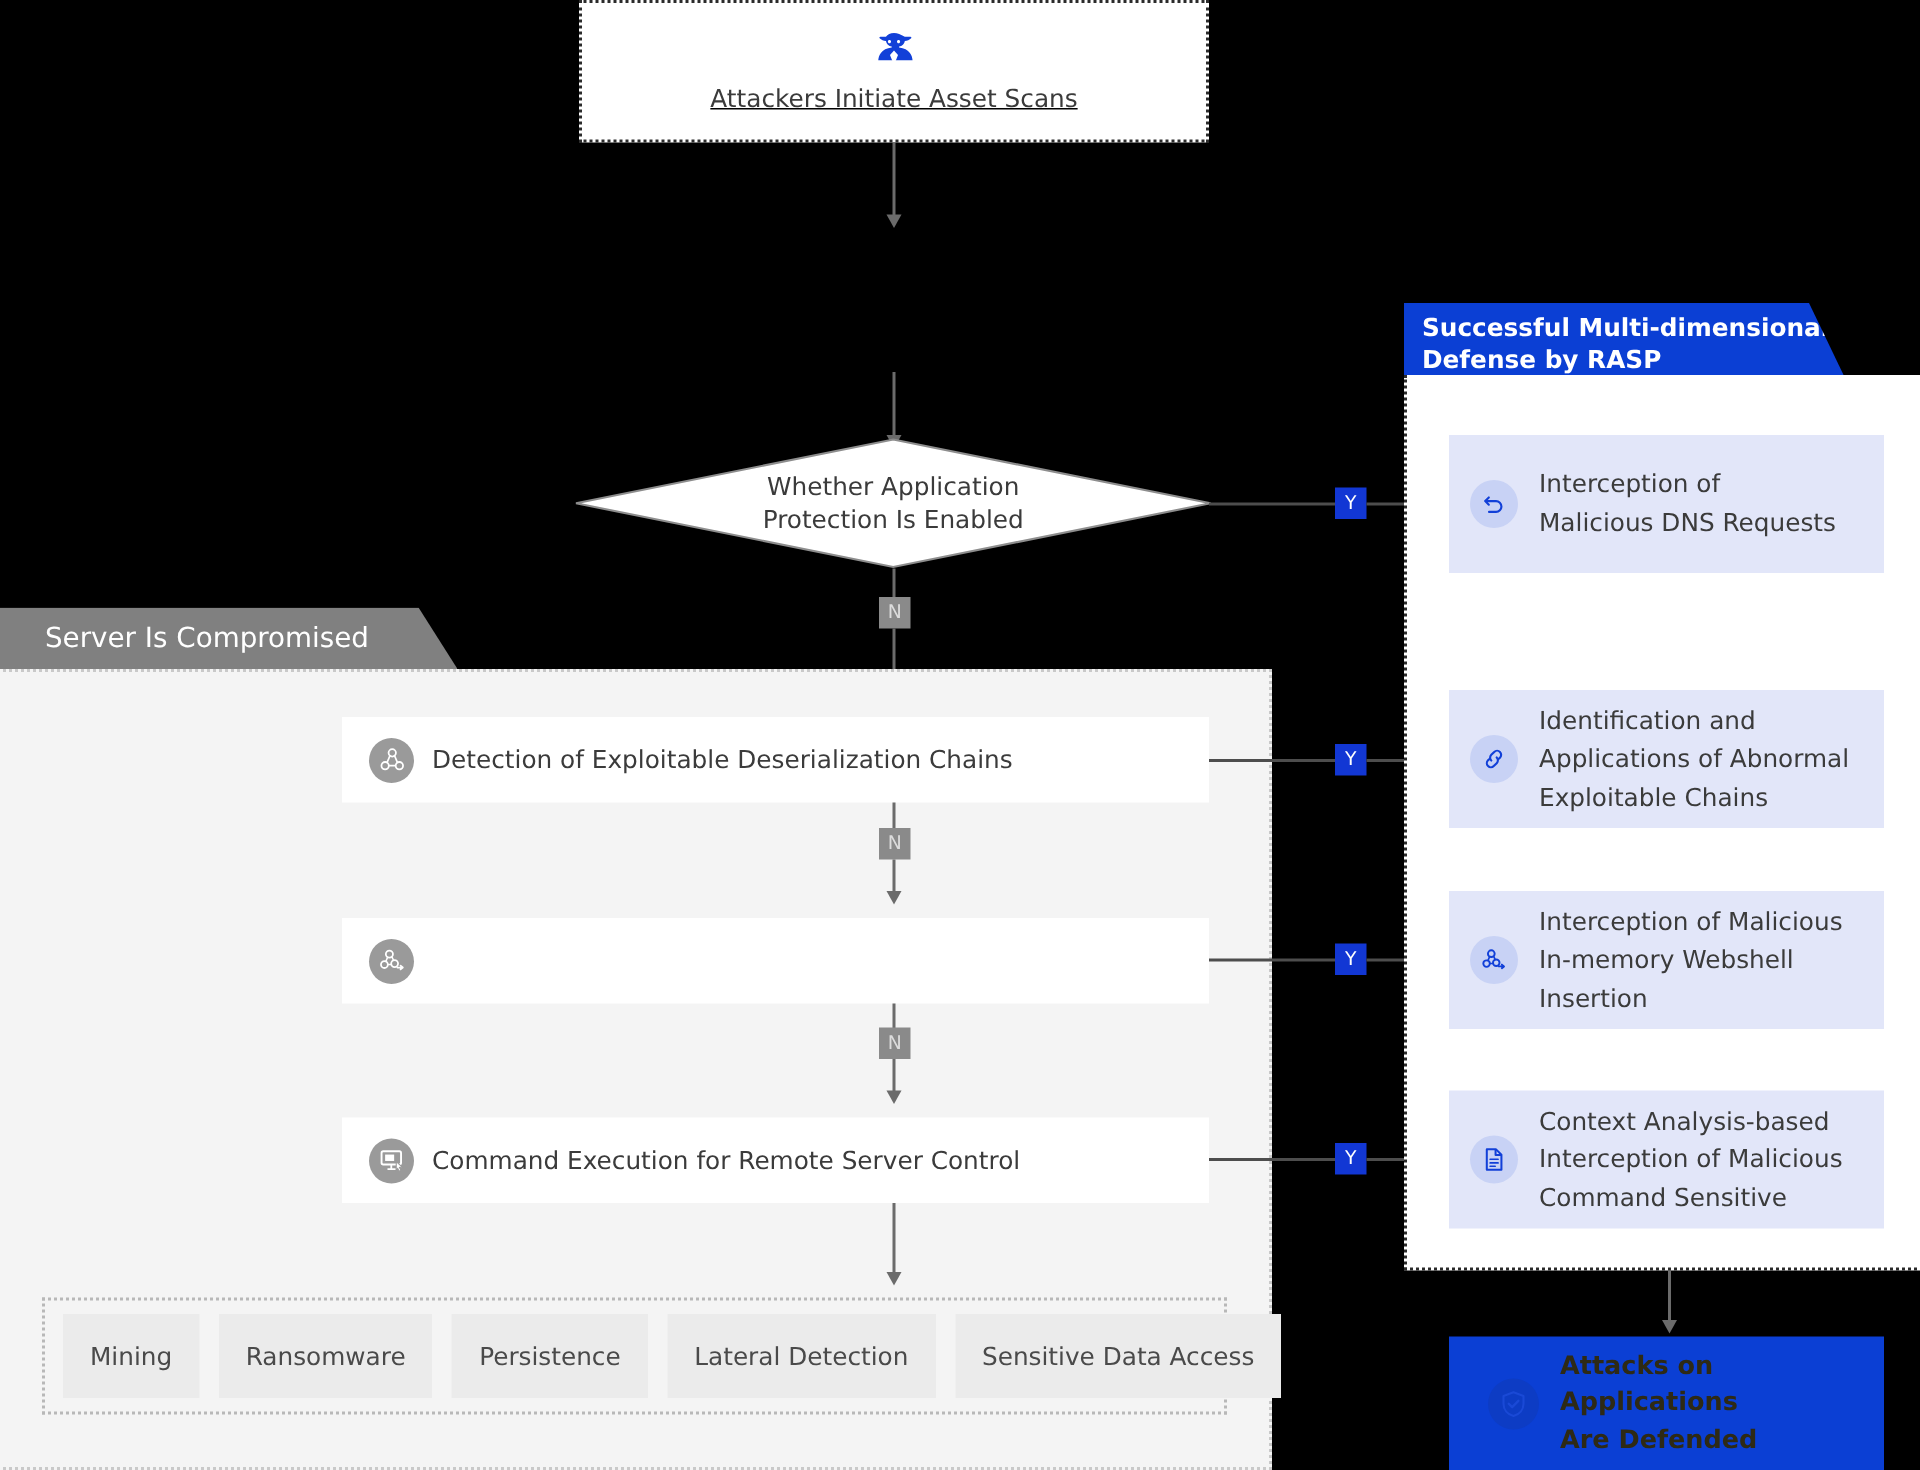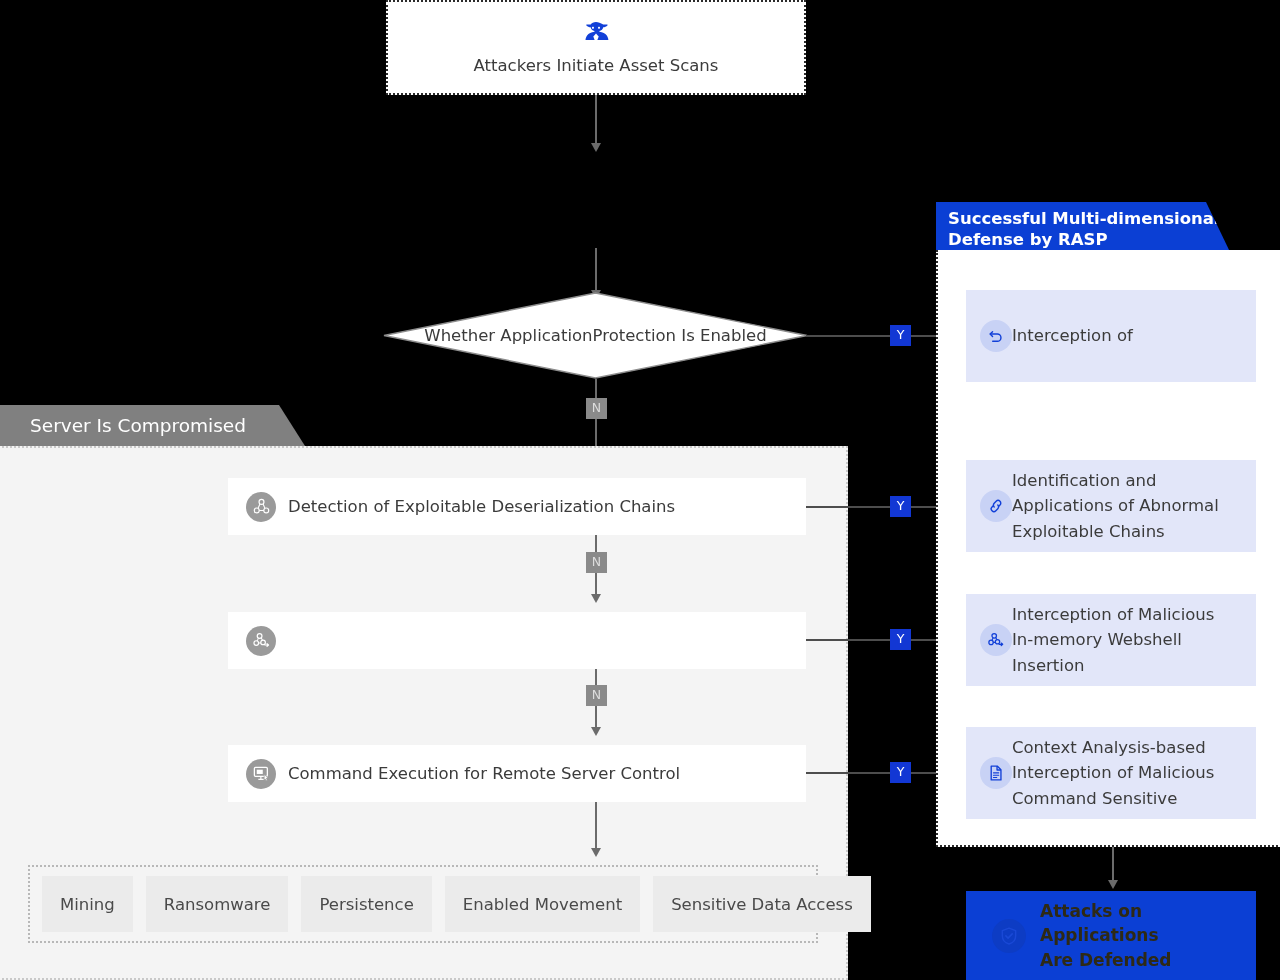--- a/index.html
+++ b/index.html
@@ -15,36 +15,37 @@
   .abs { position: absolute; }
 
   
   .node-dotted {
     background: #ffffff;
     border: 2px dotted #2b2b2b;
     display: flex;
     flex-direction: column;
     align-items: center;
     justify-content: center;
+    text-decoration: underline;
   }
   .node-dotted .node-label {
     font-size: 16.5px;
     color: #3b3b3b;
     line-height: 1.3;
     text-align: center;
   }
   .node-icon-top { margin-bottom: 8px; line-height: 0; }
 
   
   .diamond-wrap { pointer-events: none; }
   .diamond-text {
     position: absolute;
     left: 0; top: 0;
     width: 100%; height: 100%;
-    display: flex; flex-direction: row;
+    display: flex; flex-direction: column;
     align-items: center; justify-content: center;
     font-size: 16.5px; color: #3b3b3b; line-height: 1.33;
     text-align: center;
   }
 
   
   .panel-gray-tab {
     background: #808080;
     color: #ffffff;
     font-size: 18.5px;
@@ -107,21 +108,21 @@
     border: 2px dotted #2b2b2b;
     border-top: none;
   }
   .def-card {
     background: #e2e6f9;
     display: flex; align-items: center;
     padding: 10px 14px;
   }
   .def-card .def-text {
     font-size: 16.5px; color: #3b3b3b;
-    line-height: 1.55; 
+    line-height: 1.55; margin-left: 14px;
   }
   .circ-blue {
     width: 32px; height: 32px; border-radius: 50%;
     background: #c8d2f5;
     display: flex; align-items: center; justify-content: center;
     flex: 0 0 auto;
   }
 
   
   .result-box {
@@ -279,39 +280,40 @@
   <div class="ln-h" style="left:911px; top:772px; width:25px;"></div>
   <div class="arrow-r" style="left:936px; top:767px;"></div>
 
   <div class="ln-v" style="left:595.2px; top:802px; height:48px;"></div>
   <div class="arrow-d" style="left:590.5px; top:848px;"></div>
 
   <div class="abs chips-frame" style="left:28px; top:865px; width:790px; height:78px;">
     <div class="chip">Mining</div>
     <div class="chip">Ransomware</div>
     <div class="chip">Persistence</div>
-    <div class="chip">Enabled Movement</div>
+    <div class="chip">Lateral Detection</div>
     <div class="chip">Sensitive Data Access</div>
   </div>
 
   <div class="abs panel-blue-tab" style="left:936px; top:202px; width:294px; height:50px;">
     <div>Successful Multi-dimensional</div>
     <div>Defense by RASP</div>
   </div>
   <div class="abs panel-blue-body" style="left:936px; top:250px; width:346px; height:597px;"></div>
 
   <div class="abs def-card" style="left:966px; top:290px; width:290px; height:92px;">
     <span class="circ-blue">
       <svg width="18" height="18" viewBox="0 0 24 24">
         <path d="M7.4 6.2L4.2 9.4l3.2 3.2" stroke="#1240d8" stroke-width="1.9" fill="none" stroke-linecap="round" stroke-linejoin="round"></path>
         <path d="M4.6 9.4h9.2a4.8 4.8 0 0 1 0 9.6H7.6" stroke="#1240d8" stroke-width="1.9" fill="none" stroke-linecap="round"></path>
       </svg>
     </span>
     <div class="def-text">
       <div>Interception of</div>
+      <div>Malicious DNS Requests</div>
     </div>
   </div>
 
   <div class="abs def-card" style="left:966px; top:460px; width:290px; height:92px;">
     <span class="circ-blue">
       <svg width="18" height="18" viewBox="0 0 24 24">
         <path d="M9.6 13.4a3.6 3.6 0 0 1 0-5.1l2.6-2.6a3.6 3.6 0 0 1 5.1 5.1l-1.3 1.3" stroke="#1240d8" stroke-width="1.9" fill="none" stroke-linecap="round"></path>
         <path d="M14.4 10.6a3.6 3.6 0 0 1 0 5.1l-2.6 2.6a3.6 3.6 0 0 1-5.1-5.1l1.3-1.3" stroke="#1240d8" stroke-width="1.9" fill="none" stroke-linecap="round"></path>
       </svg>
     </span>

